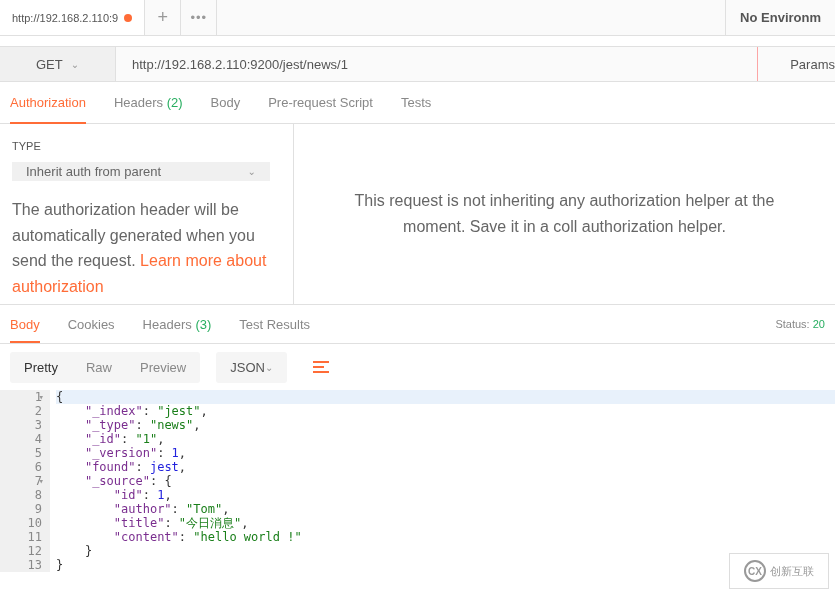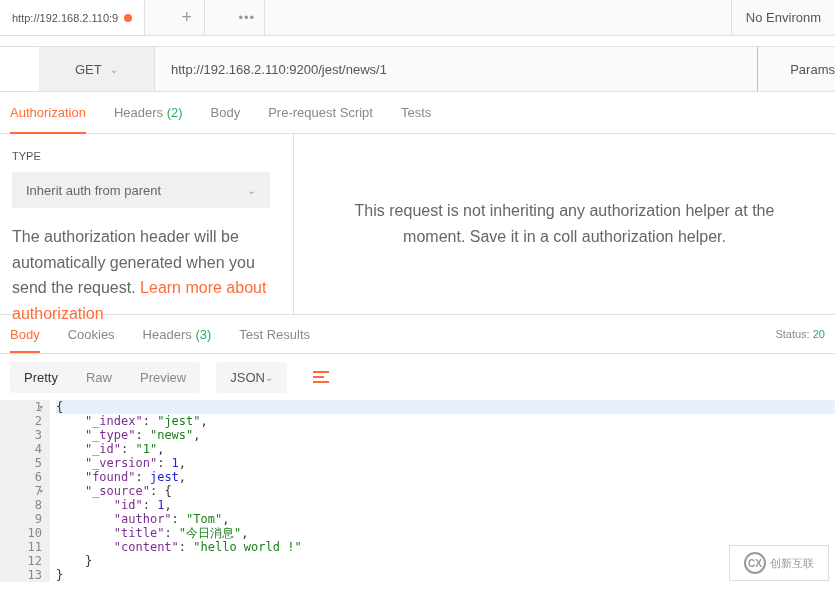--- a/index.html
+++ b/index.html
@@ -1,38 +1,38 @@
 <!DOCTYPE html>
 <html><head>
   <meta charset="utf-8">
   <style>
     * { box-sizing: border-box; margin: 0; padding: 0; }
     body { font-family: -apple-system, BlinkMacSystemFont, "Segoe UI", Arial, sans-serif; font-size: 13px; color: #555; background: #fff; width: 835px; height: 595px; overflow: hidden; }
     
-    .tab-bar { height: 36px; background: #fafafa; display: flex; align-items: stretch; border-bottom: 1px solid #e0e0e0; gap: 24px; }
+    .tab-bar { height: 36px; background: #fafafa; display: flex; align-items: stretch; border-bottom: 1px solid #e0e0e0; }
     .tab { display: flex; align-items: center; padding: 0 12px; border-right: 1px solid #e0e0e0; background: #fff; font-size: 11px; color: #555; gap: 6px; }
     .tab .dot { width: 8px; height: 8px; border-radius: 50%; background: #ff6c37; }
     .tab-add { width: 36px; display: flex; align-items: center; justify-content: center; color: #999; border-right: 1px solid #e0e0e0; cursor: pointer; font-size: 18px; }
     .tab-more { width: 36px; display: flex; align-items: center; justify-content: center; color: #999; border-right: 1px solid #e0e0e0; cursor: pointer; letter-spacing: 1px; }
-    .env-selector { margin-left: auto; padding: 0 14px; display: flex; align-items: center; border-left: 1px solid #e0e0e0; color: #555; }
+    .env-selector { margin-left: auto; padding: 0 14px; display: flex; align-items: center; border-left: 1px solid #e0e0e0; color: #555; font-weight: bold; }
     
-    .request-bar { height: 46px; display: flex; align-items: stretch; margin: 10px 0 0 0; border: 1px solid #e0e0e0; border-left: none; border-right: none; padding-left: 39px; }
+    .request-bar { height: 36px; display: flex; align-items: stretch; margin: 10px 0 0 0; border: 1px solid #e0e0e0; border-left: none; border-right: none; }
     .method-select { width: 116px; background: #f0f0f0; display: flex; align-items: center; justify-content: center; gap: 8px; color: #555; font-weight: 500; border-right: 1px solid #e0e0e0; cursor: pointer; }
     .url-input { flex: 1; display: flex; align-items: center; padding: 0 16px; color: #555; background: #fafafa; }
     .params-btn { width: 78px; display: flex; align-items: center; justify-content: flex-end; border-left: 1px solid #fca5a5; background: #fafafa; cursor: pointer; }
     
     .req-tabs { height: 42px; display: flex; align-items: center; gap: 28px; padding: 0 10px; border-bottom: 1px solid #e0e0e0; }
     .req-tab { color: #888; cursor: pointer; padding: 12px 0; }
     .req-tab.active { color: #ff6c37; border-bottom: 2px solid #ff6c37; margin-bottom: -1px; }
     .req-tab .count { color: #27ae60; }
     
     .auth-section { display: flex; height: 180px; }
     .auth-left { width: 294px; padding: 16px 12px; border-right: 1px solid #e0e0e0; }
     .auth-left .label { font-size: 11px; color: #555; margin-bottom: 10px; font-weight: 500; }
-    .auth-select { width: 258px; height: 36px; background: #f0f0f0; display: flex; align-items: center; justify-content: space-between; padding: 0 14px; color: #666; cursor: pointer; margin-bottom: 16px; }
+    .auth-select { width: 258px; height: 19px; background: #f0f0f0; display: flex; align-items: center; justify-content: space-between; padding: 0 14px; color: #666; cursor: pointer; margin-bottom: 16px; }
     .auth-desc { font-size: 16px; color: #666; line-height: 1.6; }
     .auth-desc .link { color: #ff6c37; cursor: pointer; }
     .auth-right { flex: 1; display: flex; align-items: center; justify-content: center; padding: 20px 30px; text-align: center; color: #666; font-size: 16px; line-height: 1.6; }
     
     .resp-tabs { height: 40px; display: flex; align-items: center; gap: 28px; padding: 0 10px; border-bottom: 1px solid #e0e0e0; border-top: 1px solid #e0e0e0; }
     .resp-tab { color: #888; cursor: pointer; padding: 11px 0; }
     .resp-tab.active { color: #ff6c37; border-bottom: 2px solid #ff6c37; margin-bottom: -1px; padding-bottom: 9px; }
     .resp-tab .count { color: #27ae60; }
     .status-info { margin-left: auto; font-size: 11px; color: #888; }
     .status-info .val { color: #27ae60; }
@@ -55,21 +55,21 @@
     .gutter .fold { position: absolute; right: -2px; font-size: 9px; color: #999; }
     .code { flex: 1; padding: 0 0 0 6px; }
     .code .line { height: 14px; white-space: pre; }
     .code .line.hl { background: #e8f1fb; }
     .k { color: #7a2e8f; }
     .s { color: #1a7f1a; }
     .n { color: #2222dd; }
     .p { color: #333; }
     .chev { display: inline-block; transform: rotate(0); font-size: 10px; color: #999; }
     
-    .watermark { position: absolute; right: 6px; bottom: 14px; width: 100px; height: 36px; background: #fff; border: 1px solid #ddd; display: flex; align-items: center; justify-content: center; font-size: 11px; color: #999; gap: 4px; }
+    .watermark { position: absolute; right: 6px; bottom: 6px; width: 100px; height: 36px; background: #fff; border: 1px solid #ddd; display: flex; align-items: center; justify-content: center; font-size: 11px; color: #999; gap: 4px; }
     .watermark .logo-c { width: 22px; height: 22px; border: 2px solid #999; border-radius: 50%; display: flex; align-items: center; justify-content: center; font-weight: bold; font-size: 10px; }
   </style>
 </head>
 <body>
 
 <div class="tab-bar">
   <div class="tab">
     <span>http://192.168.2.110:9</span>
     <span class="dot"></span>
   </div>

